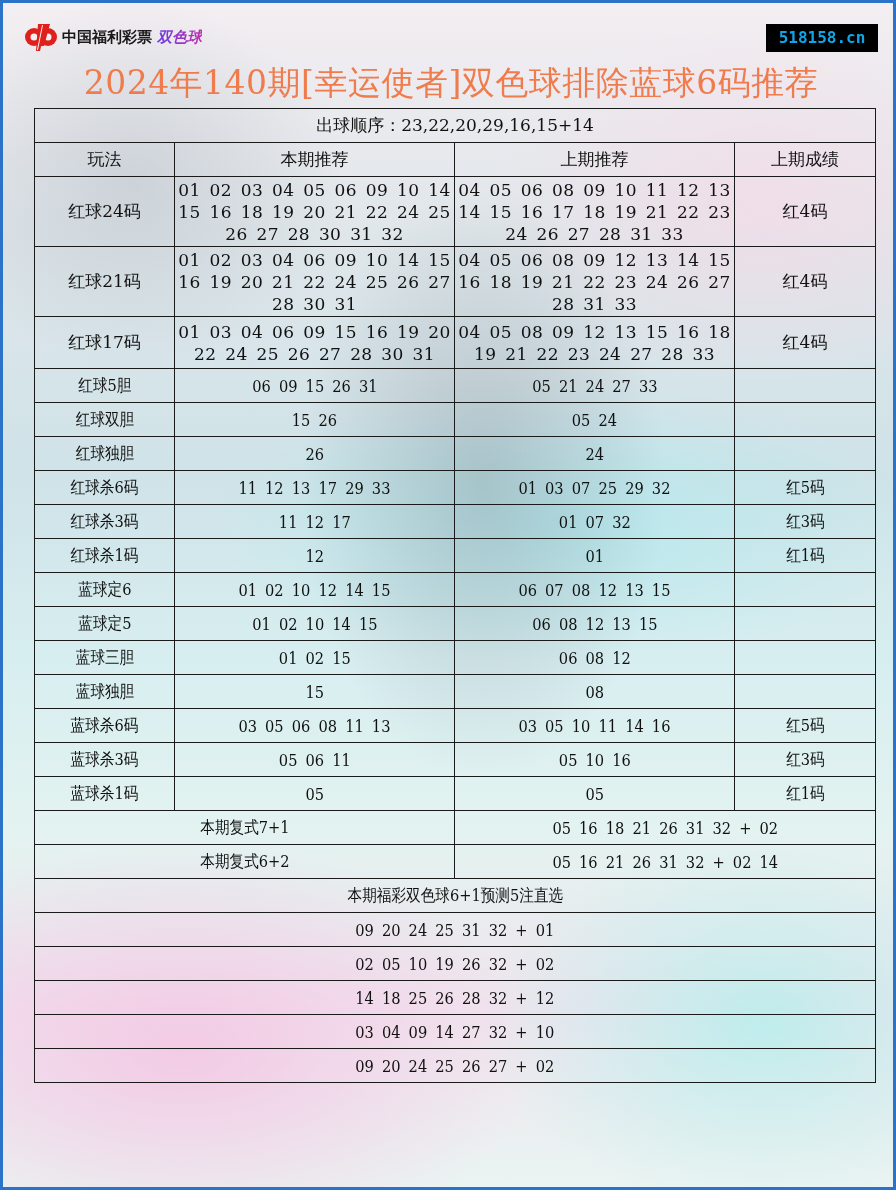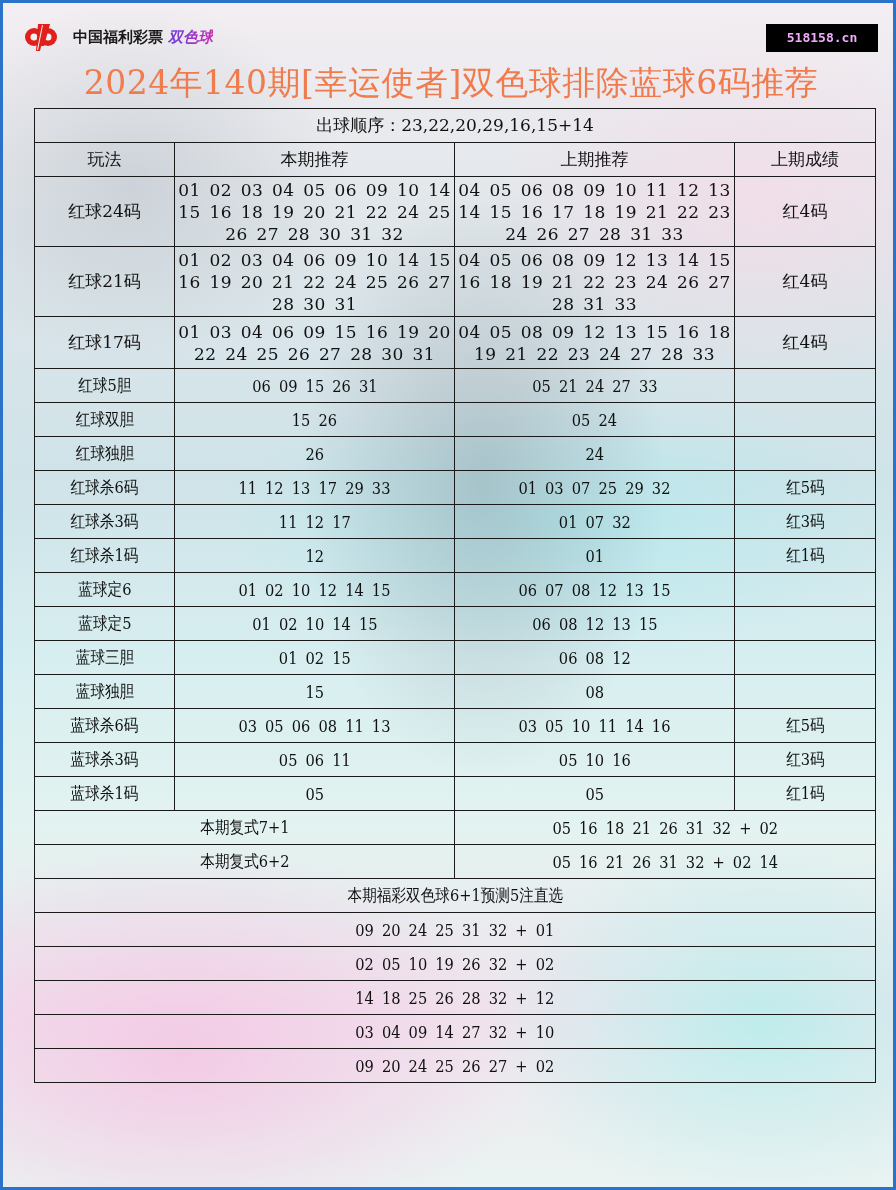--- a/index.html
+++ b/index.html
@@ -19,32 +19,32 @@
       radial-gradient(ellipse 500px 200px at 560px 520px, rgba(165,235,240,0.6), rgba(0,0,0,0) 70%),
       linear-gradient(180deg, #f3eef2 0%, #dfe6ea 20%, #cfe3e8 40%, #d7eef0 55%, #e3f3f0 70%, #f0e4ee 85%, #eaf4f2 100%);
   }
   .logo {
     position: absolute; left: 18px; top: 19px; height: 30px;
     display: flex; align-items: center;
   }
   .logo-mark { width: 40px; height: 30px; }
   .logo-text {
     font-family: "DejaVu Sans", "Liberation Sans", sans-serif;
-    font-weight: bold; font-size: 15px; color: #1a1a1a; margin-left: 12px; letter-spacing: 0px;
+    font-weight: bold; font-size: 15px; color: #1a1a1a; margin-left: 1px; letter-spacing: 0px;
   }
   .logo-text-colored {
     font-family: "DejaVu Sans", "Liberation Sans", sans-serif;
     font-weight: bold; font-style: italic; font-size: 15px; margin-left: 5px;
     background: linear-gradient(90deg, #6a3be0, #c030b0);
     -webkit-background-clip: text; background-clip: text; color: transparent;
   }
   .site-badge {
     position: absolute; left: 763px; top: 21px; width: 112px; height: 28px;
-    background: #000; color: #f0abfc; font-family: "DejaVu Sans Mono", "Liberation Mono", monospace;
-    font-weight: bold; font-size: 13px; line-height: 28px; text-align: center;
+    background: #000; color: #0ea5e9; font-family: "DejaVu Sans Mono", "Liberation Mono", monospace;
+    font-weight: bold; font-size: 16px; line-height: 28px; text-align: center;
   }
   .title {
     position: absolute; left: 0; top: 58px; width: 896px; text-align: center;
     font-family: "DejaVu Serif", "Liberation Serif", serif;
     font-size: 33px; line-height: 44px; color: #f07b4c; letter-spacing: 0.5px; white-space: nowrap;
   }
   table.main {
     position: absolute; left: 31px; top: 105px; width: 841px;
     border-collapse: collapse; table-layout: fixed;
     font-family: "DejaVu Serif", "Liberation Serif", serif; color: #111;

